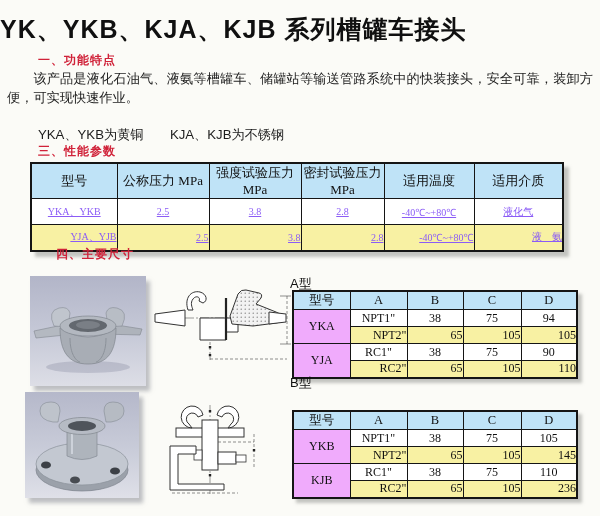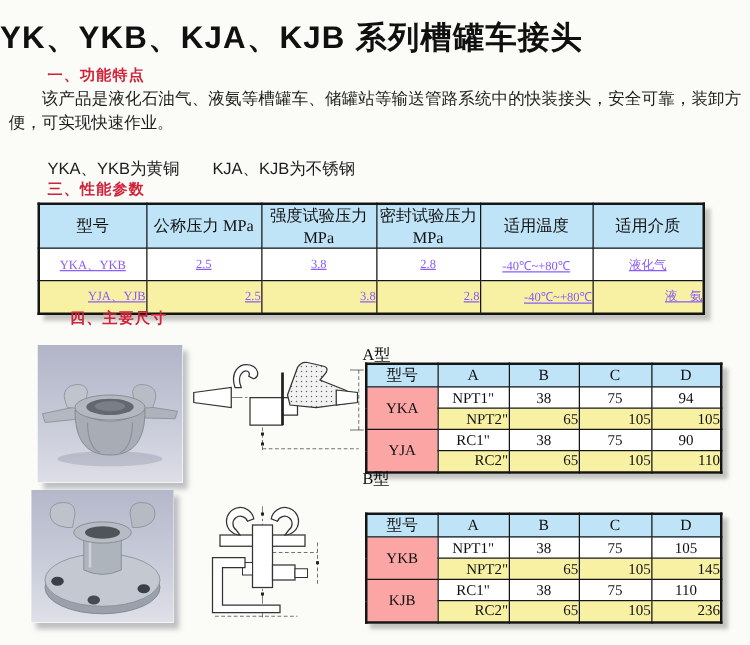--- a/index.html
+++ b/index.html
@@ -35,23 +35,23 @@
   .dim{
     left:292px; width:284px; table-layout:fixed;
     border:2px solid #151515; font-family:"Liberation Serif",serif;
     box-shadow:4px 4px 3px rgba(150,152,148,.55);
   }
   .dim tr{height:17px;}
   .dim tr.hdr{height:18px;}
   .dim th{background:#bfe3f7; font-size:12.5px; font-weight:normal; color:#101010;}
   .dim td{font-size:12px; color:#101010;}
   .r-yellow td{background:#f8f1a3;text-align:right;}
-  .r-yellow td.model, td.model{background:#fca5a5;}
-
-  .dim-label{font-family:Liberation Serif, serif; font-size:13px; color:#101010;text-align:right;}
+  .r-yellow td.model, td.model{background:#f0abfc;}
+
+  .dim-label{font-family:Liberation Sans, sans-serif; font-size:13px; color:#101010;text-align:right;}
 
   .photo{box-shadow:4px 5px 4px rgba(130,132,142,.5);}
   svg{display:block;}
 </style>
 </head>
 <body>
 
 <div id="page">
 
   <div class="abs title">YK、YKB、KJA、KJB 系列槽罐车接头</div>

